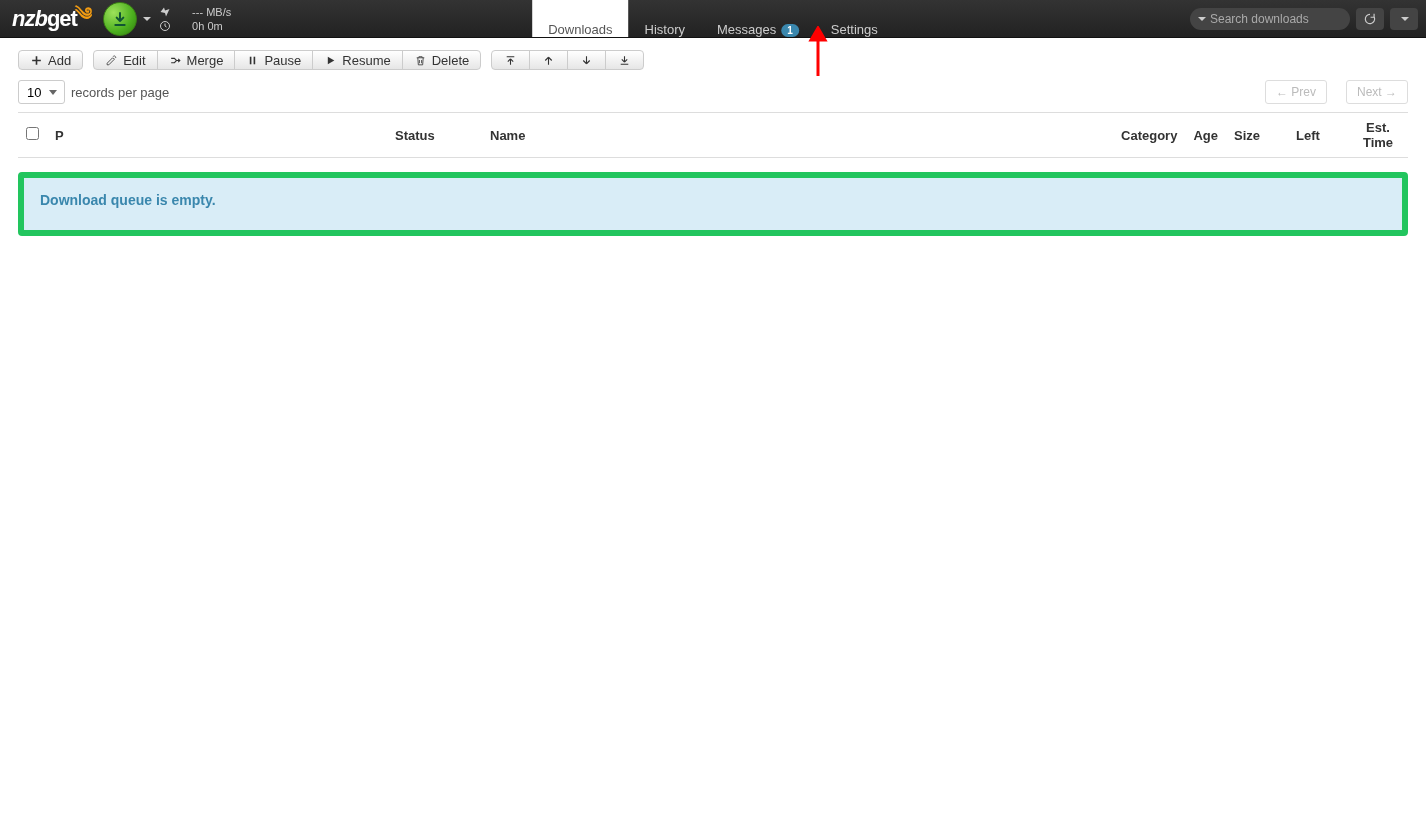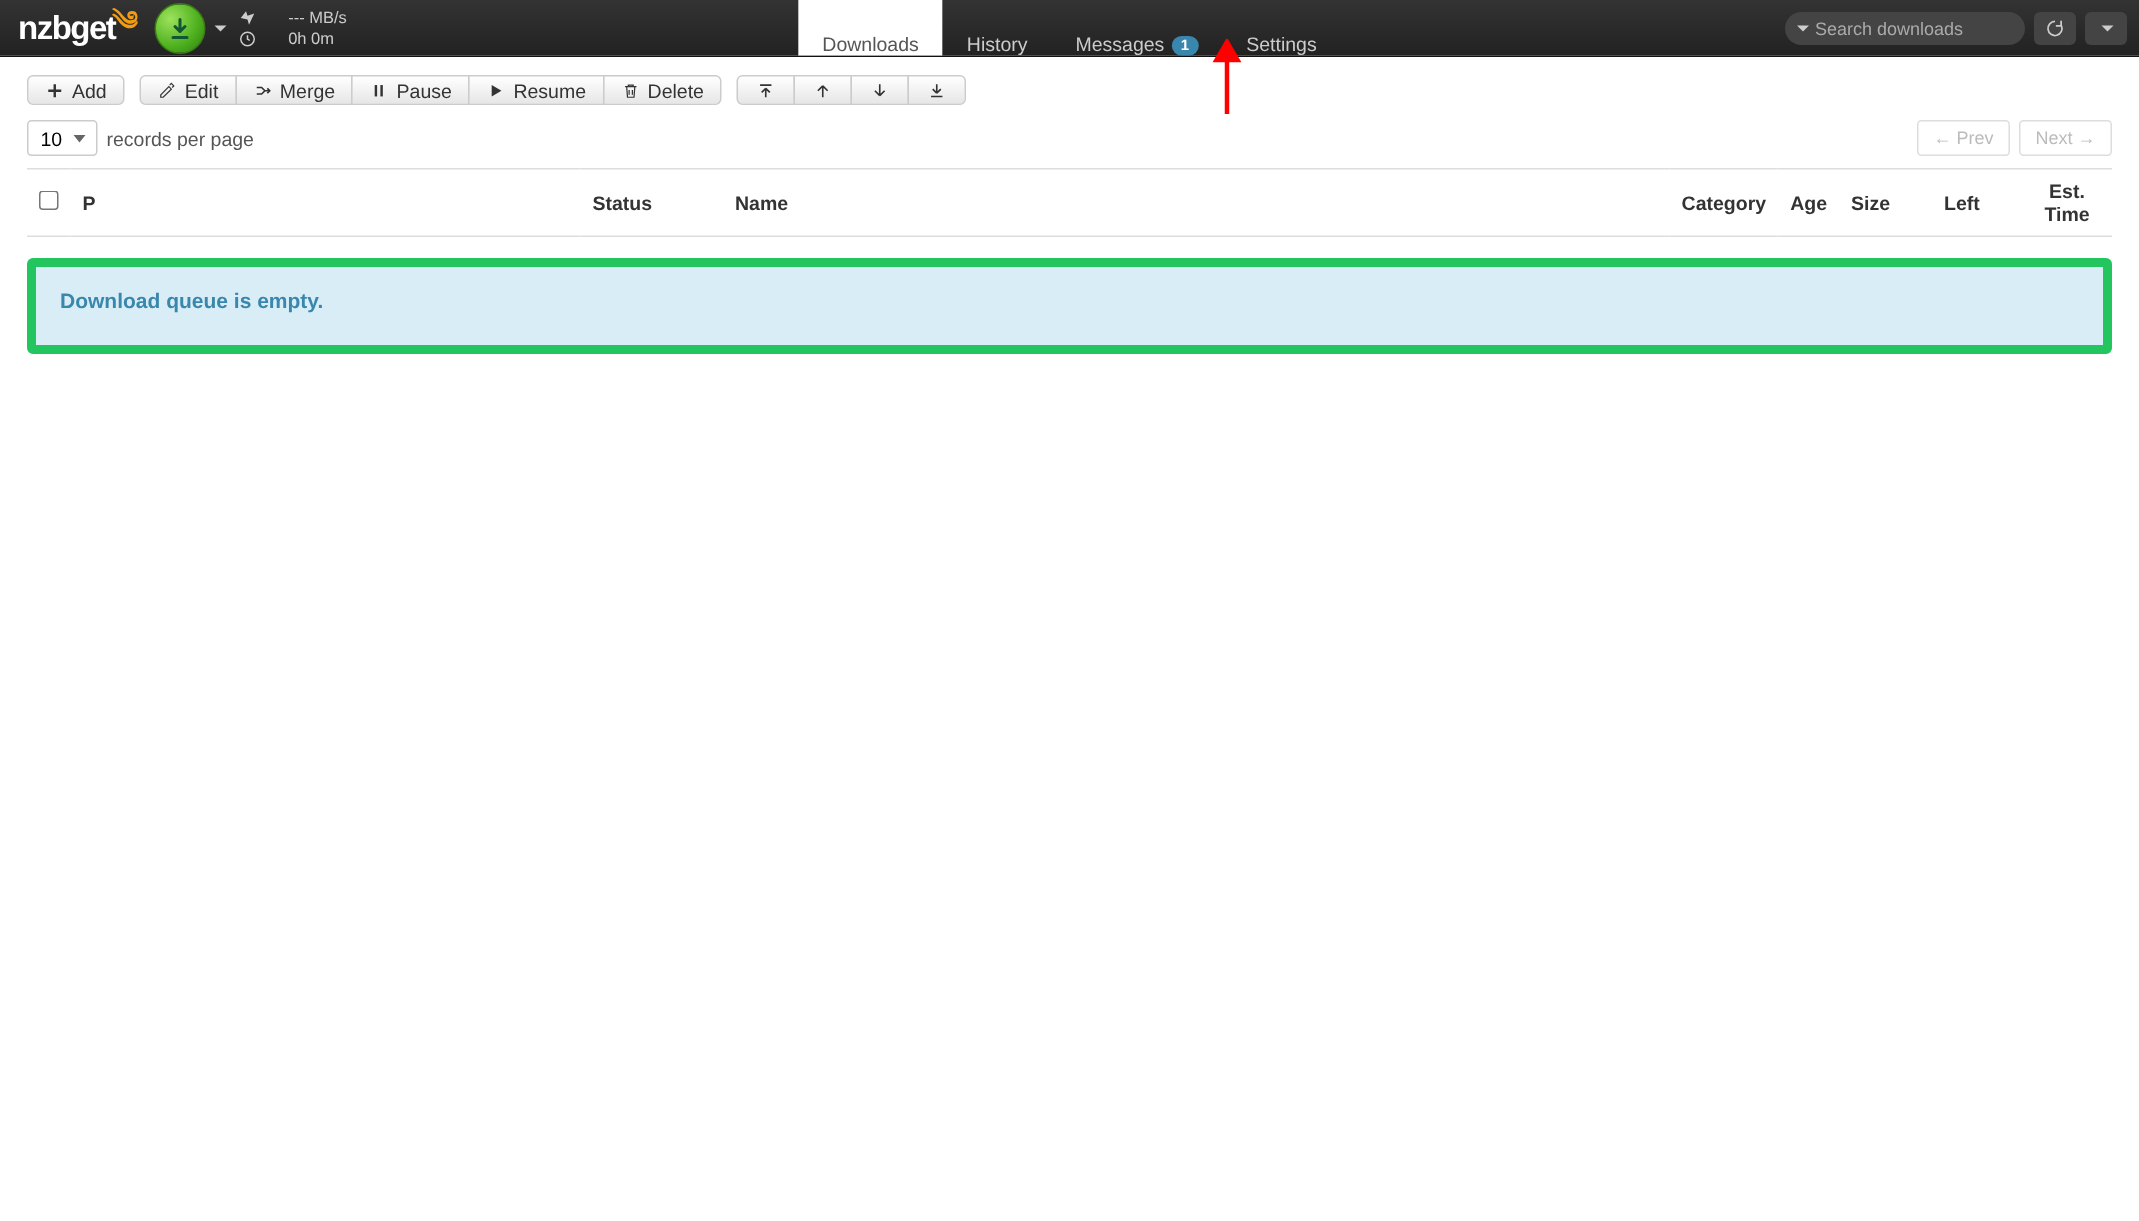--- a/index.html
+++ b/index.html
@@ -20,21 +20,21 @@
   }
   .brand {
     display: flex;
     align-items: center;
     padding: 0 8px 0 12px;
     color: #fff;
     font-size: 22px;
     font-weight: bold;
     letter-spacing: -1px;
   }
-  .brand .nzb { color: #fff; }
+  .brand .nzb { color: #fff; font-style: italic; }
   .brand .get { color: #fff; }
   .brand .dot { color: #f39c12; font-size: 18px; vertical-align: top; margin-left: -2px;}
   .status-icon {
     width: 34px; height: 34px;
     border-radius: 50%;
     background: radial-gradient(circle at 30% 30%, #9de25a, #4caf1e 60%, #2e7d0e);
     display: flex;
     align-items: center; justify-content: center;
     margin: 0 4px;
     border: 1px solid #3a7d15;
@@ -185,20 +185,21 @@
     gap: 6px;
   }
   .page-btn {
     border: 1px solid #ddd;
     border-radius: 3px;
     padding: 4px 10px;
     color: #bbb;
     font-size: 12px;
     background: #fff;
     cursor: default;
+    margin-left: 13px;
   }
 
   
   .table-wrap { padding: 0 18px; }
   table.queue {
     width: 100%;
     border-collapse: collapse;
     font-size: 13px;
   }
   table.queue thead th {

